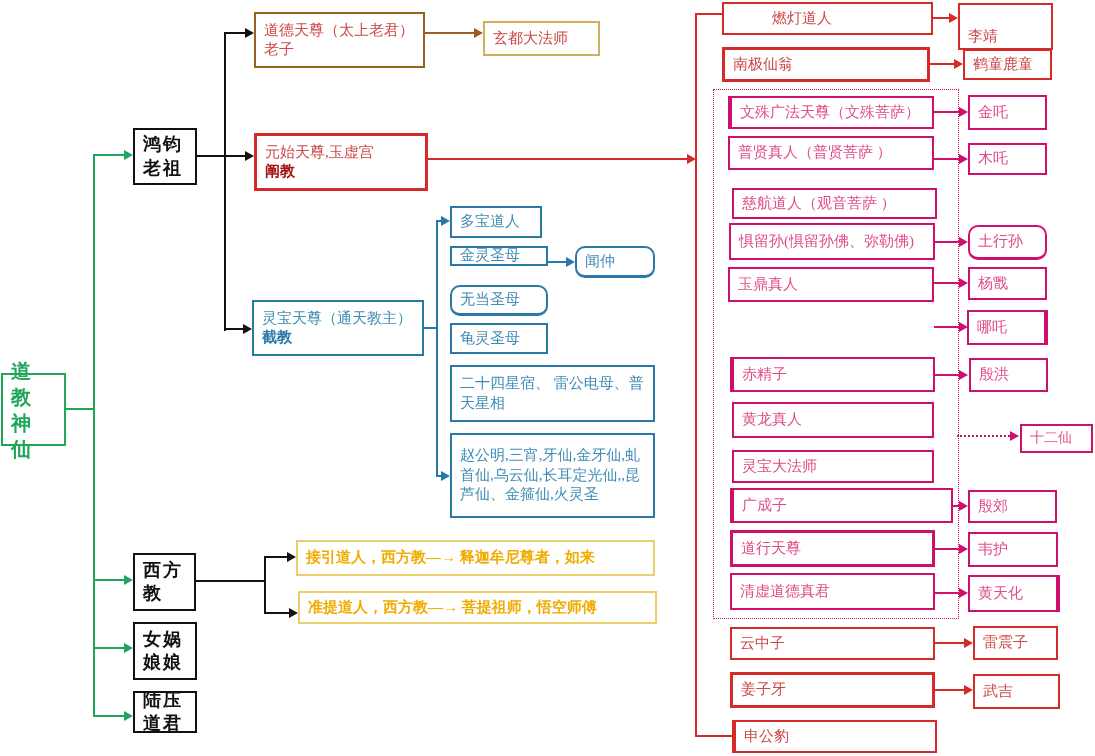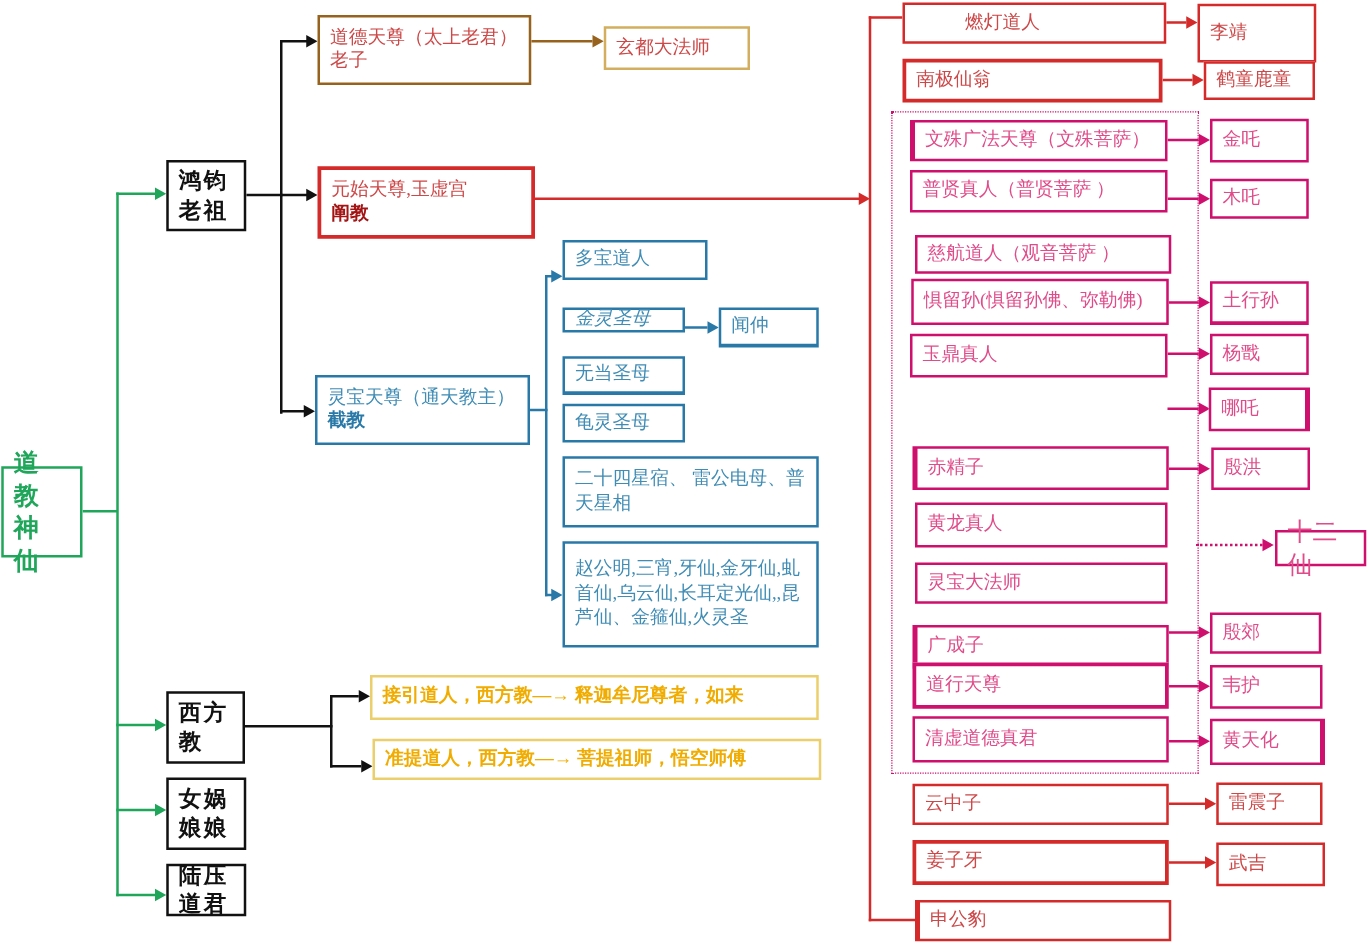--- a/index.html
+++ b/index.html
@@ -14,21 +14,21 @@
             font-family:"Liberation Sans","DejaVu Sans",sans-serif;letter-spacing:2px;}
   .bx-brown{border-color:var(--brown);color:var(--red_text);}
   .bx-tan{border-color:var(--tan);color:var(--red_text);}
   .bx-red{border-color:var(--red);color:var(--red_text);}
   .bx-blue{border-color:var(--blue);color:var(--blue_text);}
   .bx-mag{border-color:var(--magenta);color:var(--magenta_text);}
   .bx-yellow{border-color:var(--yellow);color:var(--yellow_text);font-weight:bold;}
   .b3{border-width:3px;}
   .tl{border-left-width:4px;}
   .tr{border-right-width:4px;}
-  .bb3{border-bottom-width:3px;}
+  .bb3{border-bottom-width:3px;border-radius:10px;}
   .bold2{font-weight:bold;}
   .dk{color:var(--dark_red);}
   .dkb{color:var(--blue);}
   
   .grp{position:absolute;border:1px dotted var(--magenta);background:transparent;z-index:0;}
   
   .hl{position:absolute;height:2px;background:var(--c,#000);z-index:1;}
   .vl{position:absolute;width:2px;background:var(--c,#000);z-index:1;}
   .dotl{position:absolute;height:0;border-top:2px dotted var(--c,#000);background:none;z-index:1;}
   .ar{position:absolute;width:0;height:0;border-top:5px solid transparent;border-bottom:5px solid transparent;
@@ -76,40 +76,40 @@
 
   <div class="bx bx-blue" style="left:252px;top:300px;width:172px;height:56px;"><span>灵宝天尊（通天教主）</span><span class="bold2 dkb">截教</span></div>
 
   <div class="hl" style="--c:var(--blue);left:424px;top:327px;width:14px;"></div>
   <div class="vl" style="--c:var(--blue);left:436px;top:220px;height:257px;"></div>
   <div class="hl" style="--c:var(--blue);left:436px;top:220px;width:7px;"></div>
   <div class="ar" style="--c:var(--blue);left:441px;top:216px;"></div>
   <div class="hl" style="--c:var(--blue);left:436px;top:475px;width:7px;"></div>
   <div class="ar" style="--c:var(--blue);left:441px;top:471px;"></div>
 
-  <div class="bx bx-blue" style="left:450px;top:192px;width:116px;height:32px;"><span>多宝道人</span></div>
-  <div class="bx bx-blue" style="left:450px;top:246px;width:98px;height:20px;font-style:italic;"><span>金灵圣母</span></div>
+  <div class="bx bx-blue" style="left:450px;top:206px;width:92px;height:32px;"><span>多宝道人</span></div>
+  <div class="bx bx-blue" style="left:450px;top:246px;width:98px;height:20px;"><span>金灵圣母</span></div>
   <div class="hl" style="--c:var(--blue);left:548px;top:261px;width:18px;"></div>
   <div class="ar" style="--c:var(--blue);left:566px;top:257px;"></div>
   <div class="bx bx-blue bb3" style="left:575px;top:246px;width:80px;height:32px;"><span>闻仲</span></div>
   <div class="bx bx-blue bb3" style="left:450px;top:285px;width:98px;height:31px;"><span>无当圣母</span></div>
   <div class="bx bx-blue" style="left:450px;top:323px;width:98px;height:31px;"><span>龟灵圣母</span></div>
   <div class="bx bx-blue" style="left:450px;top:365px;width:205px;height:57px;"><span>二十四星宿、 雷公电母、普天星相</span></div>
   <div class="bx bx-blue" style="left:450px;top:433px;width:205px;height:85px;align-items:flex-start;white-space:normal;">
       <span>赵公明,三宵,牙仙,金牙仙,虬首仙,乌云仙,长耳定光仙,,昆芦仙、金箍仙,火灵圣</span>
     </div>
 
   <div class="vl" style="--c:var(--red);left:695px;top:13px;height:724px;"></div>
   <div class="hl" style="--c:var(--red);left:695px;top:13px;width:27px;"></div>
   <div class="hl" style="--c:var(--red);left:695px;top:735px;width:37px;"></div>
 
   <div class="bx bx-red" style="left:722px;top:2px;width:211px;height:33px;padding-left:48px;"><span>燃灯道人</span></div>
   <div class="hl" style="--c:var(--red);left:933px;top:17px;width:16px;"></div>
   <div class="ar" style="--c:var(--red);left:949px;top:13px;"></div>
-  <div class="bx bx-red" style="left:958px;top:3px;width:95px;height:47px;"><span>李靖</span></div>
+  <div class="bx bx-red" style="left:958px;top:3px;width:95px;height:47px;justify-content:flex-end;"><span>李靖</span></div>
 
   <div class="bx bx-red b3" style="left:722px;top:47px;width:208px;height:35px;"><span>南极仙翁</span></div>
   <div class="hl" style="--c:var(--red);left:930px;top:63px;width:24px;"></div>
   <div class="ar" style="--c:var(--red);left:954px;top:59px;"></div>
   <div class="bx bx-red" style="left:963px;top:49px;width:89px;height:31px;"><span>鹤童鹿童</span></div>
 
   <div class="grp" style="left:713px;top:89px;width:244px;height:528px;"></div>
 
   <div class="bx bx-mag tl" style="left:728px;top:96px;width:206px;height:33px;"><span>文殊广法天尊（文殊菩萨）</span></div>
   <div class="hl" style="--c:var(--magenta);left:934px;top:111px;width:25px;"></div>
@@ -139,25 +139,25 @@
 
   <div class="bx bx-mag tl" style="left:730px;top:357px;width:205px;height:35px;"><span>赤精子</span></div>
   <div class="hl" style="--c:var(--magenta);left:935px;top:374px;width:24px;"></div>
   <div class="ar" style="--c:var(--magenta);left:959px;top:370px;"></div>
   <div class="bx bx-mag" style="left:969px;top:358px;width:79px;height:34px;"><span>殷洪</span></div>
 
   <div class="bx bx-mag" style="left:732px;top:402px;width:202px;height:36px;"><span>黄龙真人</span></div>
 
   <div class="dotl" style="--c:var(--magenta);left:957px;top:435px;width:53px;"></div>
   <div class="ar" style="--c:var(--magenta);left:1010px;top:431px;"></div>
-  <div class="bx bx-mag" style="left:1020px;top:424px;width:73px;height:29px;font-size:20px;"><span>十二仙</span></div>
+  <div class="bx bx-mag" style="left:1020px;top:424px;width:73px;height:29px;font-size:14px;"><span>十二仙</span></div>
 
   <div class="bx bx-mag" style="left:732px;top:450px;width:202px;height:33px;"><span>灵宝大法师</span></div>
 
-  <div class="bx bx-mag tl" style="left:730px;top:500px;width:205px;height:35px;"><span>广成子</span></div>
+  <div class="bx bx-mag tl" style="left:730px;top:488px;width:223px;height:35px;"><span>广成子</span></div>
   <div class="hl" style="--c:var(--magenta);left:935px;top:505px;width:24px;"></div>
   <div class="ar" style="--c:var(--magenta);left:959px;top:501px;"></div>
   <div class="bx bx-mag" style="left:968px;top:490px;width:89px;height:33px;"><span>殷郊</span></div>
 
   <div class="bx bx-mag b3" style="left:730px;top:530px;width:205px;height:37px;"><span>道行天尊</span></div>
   <div class="hl" style="--c:var(--magenta);left:935px;top:548px;width:24px;"></div>
   <div class="ar" style="--c:var(--magenta);left:959px;top:544px;"></div>
   <div class="bx bx-mag" style="left:968px;top:532px;width:90px;height:35px;"><span>韦护</span></div>
 
   <div class="bx bx-mag" style="left:730px;top:573px;width:205px;height:37px;"><span>清虚道德真君</span></div>

